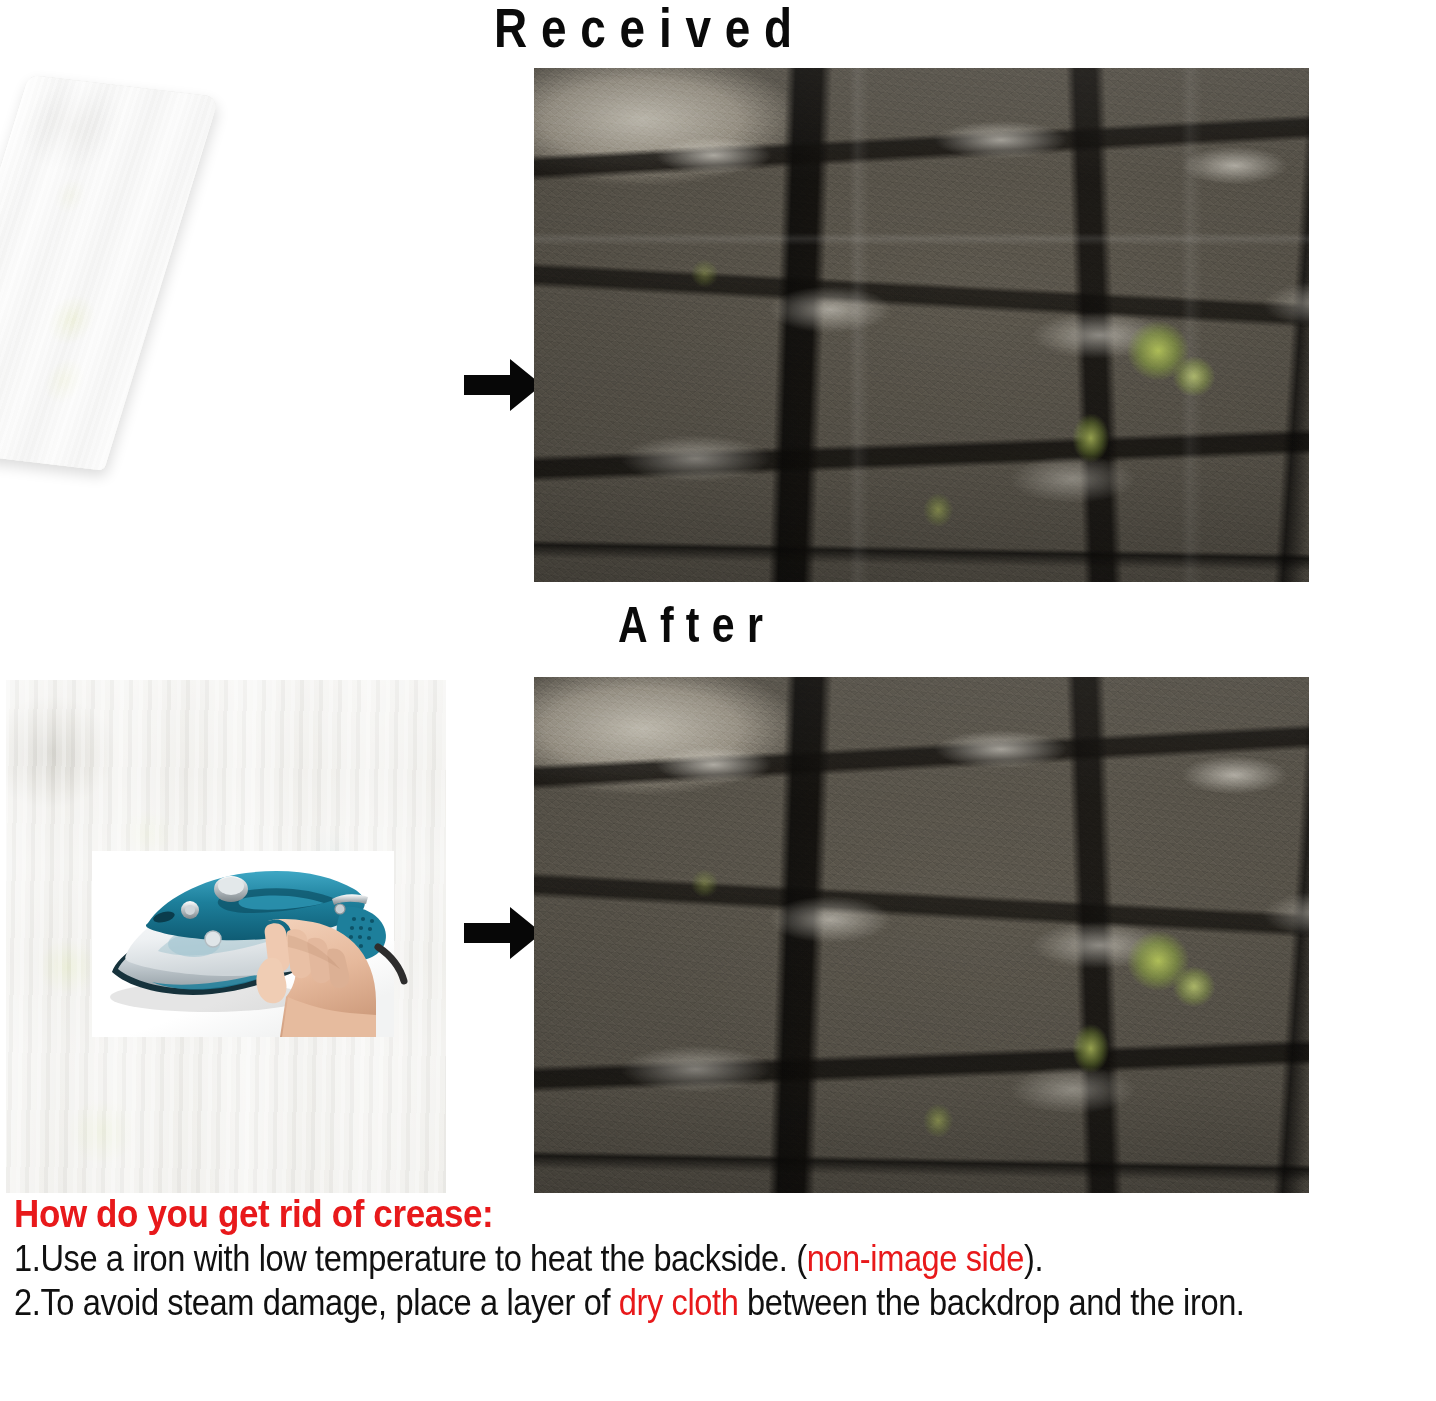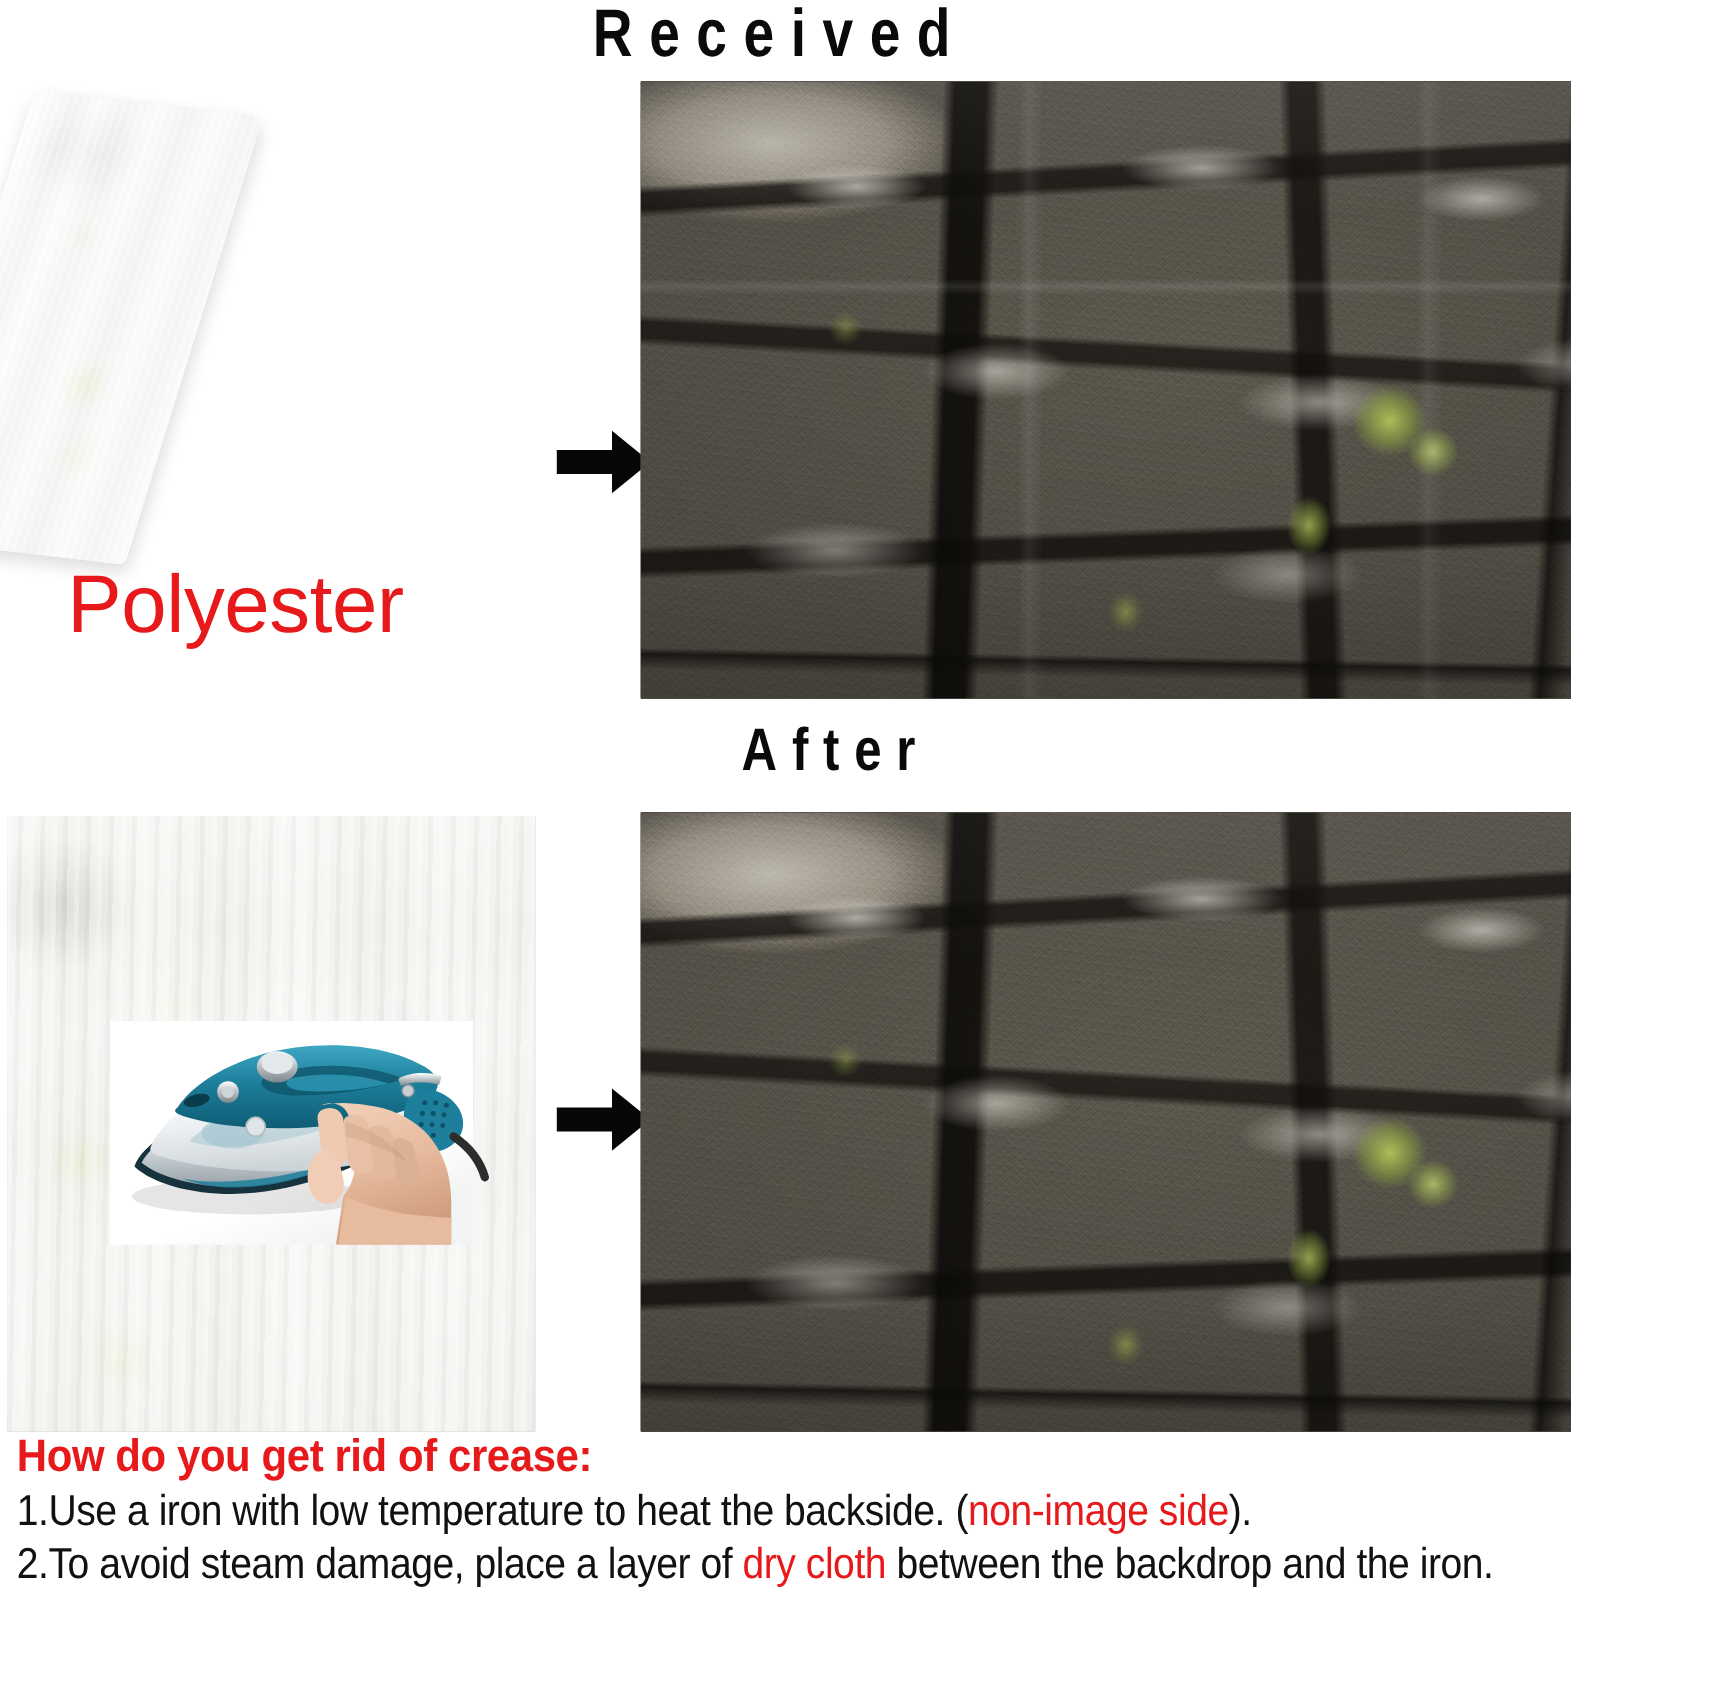--- a/index.html
+++ b/index.html
@@ -317,21 +317,20 @@
 
   <div class="section-heading" id="heading-received">Received</div>
 
   <div id="fabric-folded" aria-label="folded-polyester-backdrop-fabric">
     <div class="fab-print"></div>
     <div class="fab-moss"></div>
     <div class="fab-folds"></div>
     <div class="fab-wash"></div>
   </div>
 
-  <div style="position:absolute; left:56px; top:466px; font-family:'Liberation Sans',sans-serif; font-weight:normal; font-size:68px; line-height:76px; color:#e8191b; letter-spacing:-0.005em; white-space:nowrap;">Polyester</div>
 
   <div class="arrow-right" id="arrow-top">
     <svg viewBox="0 0 82 66" width="82" height="66" aria-hidden="true">
       <path d="M2,23 L48,23 L48,7 L80,33 L48,59 L48,43 L2,43 Z" fill="#070707"></path>
     </svg>
   </div>
 
   <div class="rock-photo" id="photo-received" aria-label="rock-stone-wall-backdrop-photo-received">
     <div class="stone-layer rock-base"></div>
     <div class="stone-layer rock-cracks"></div>

